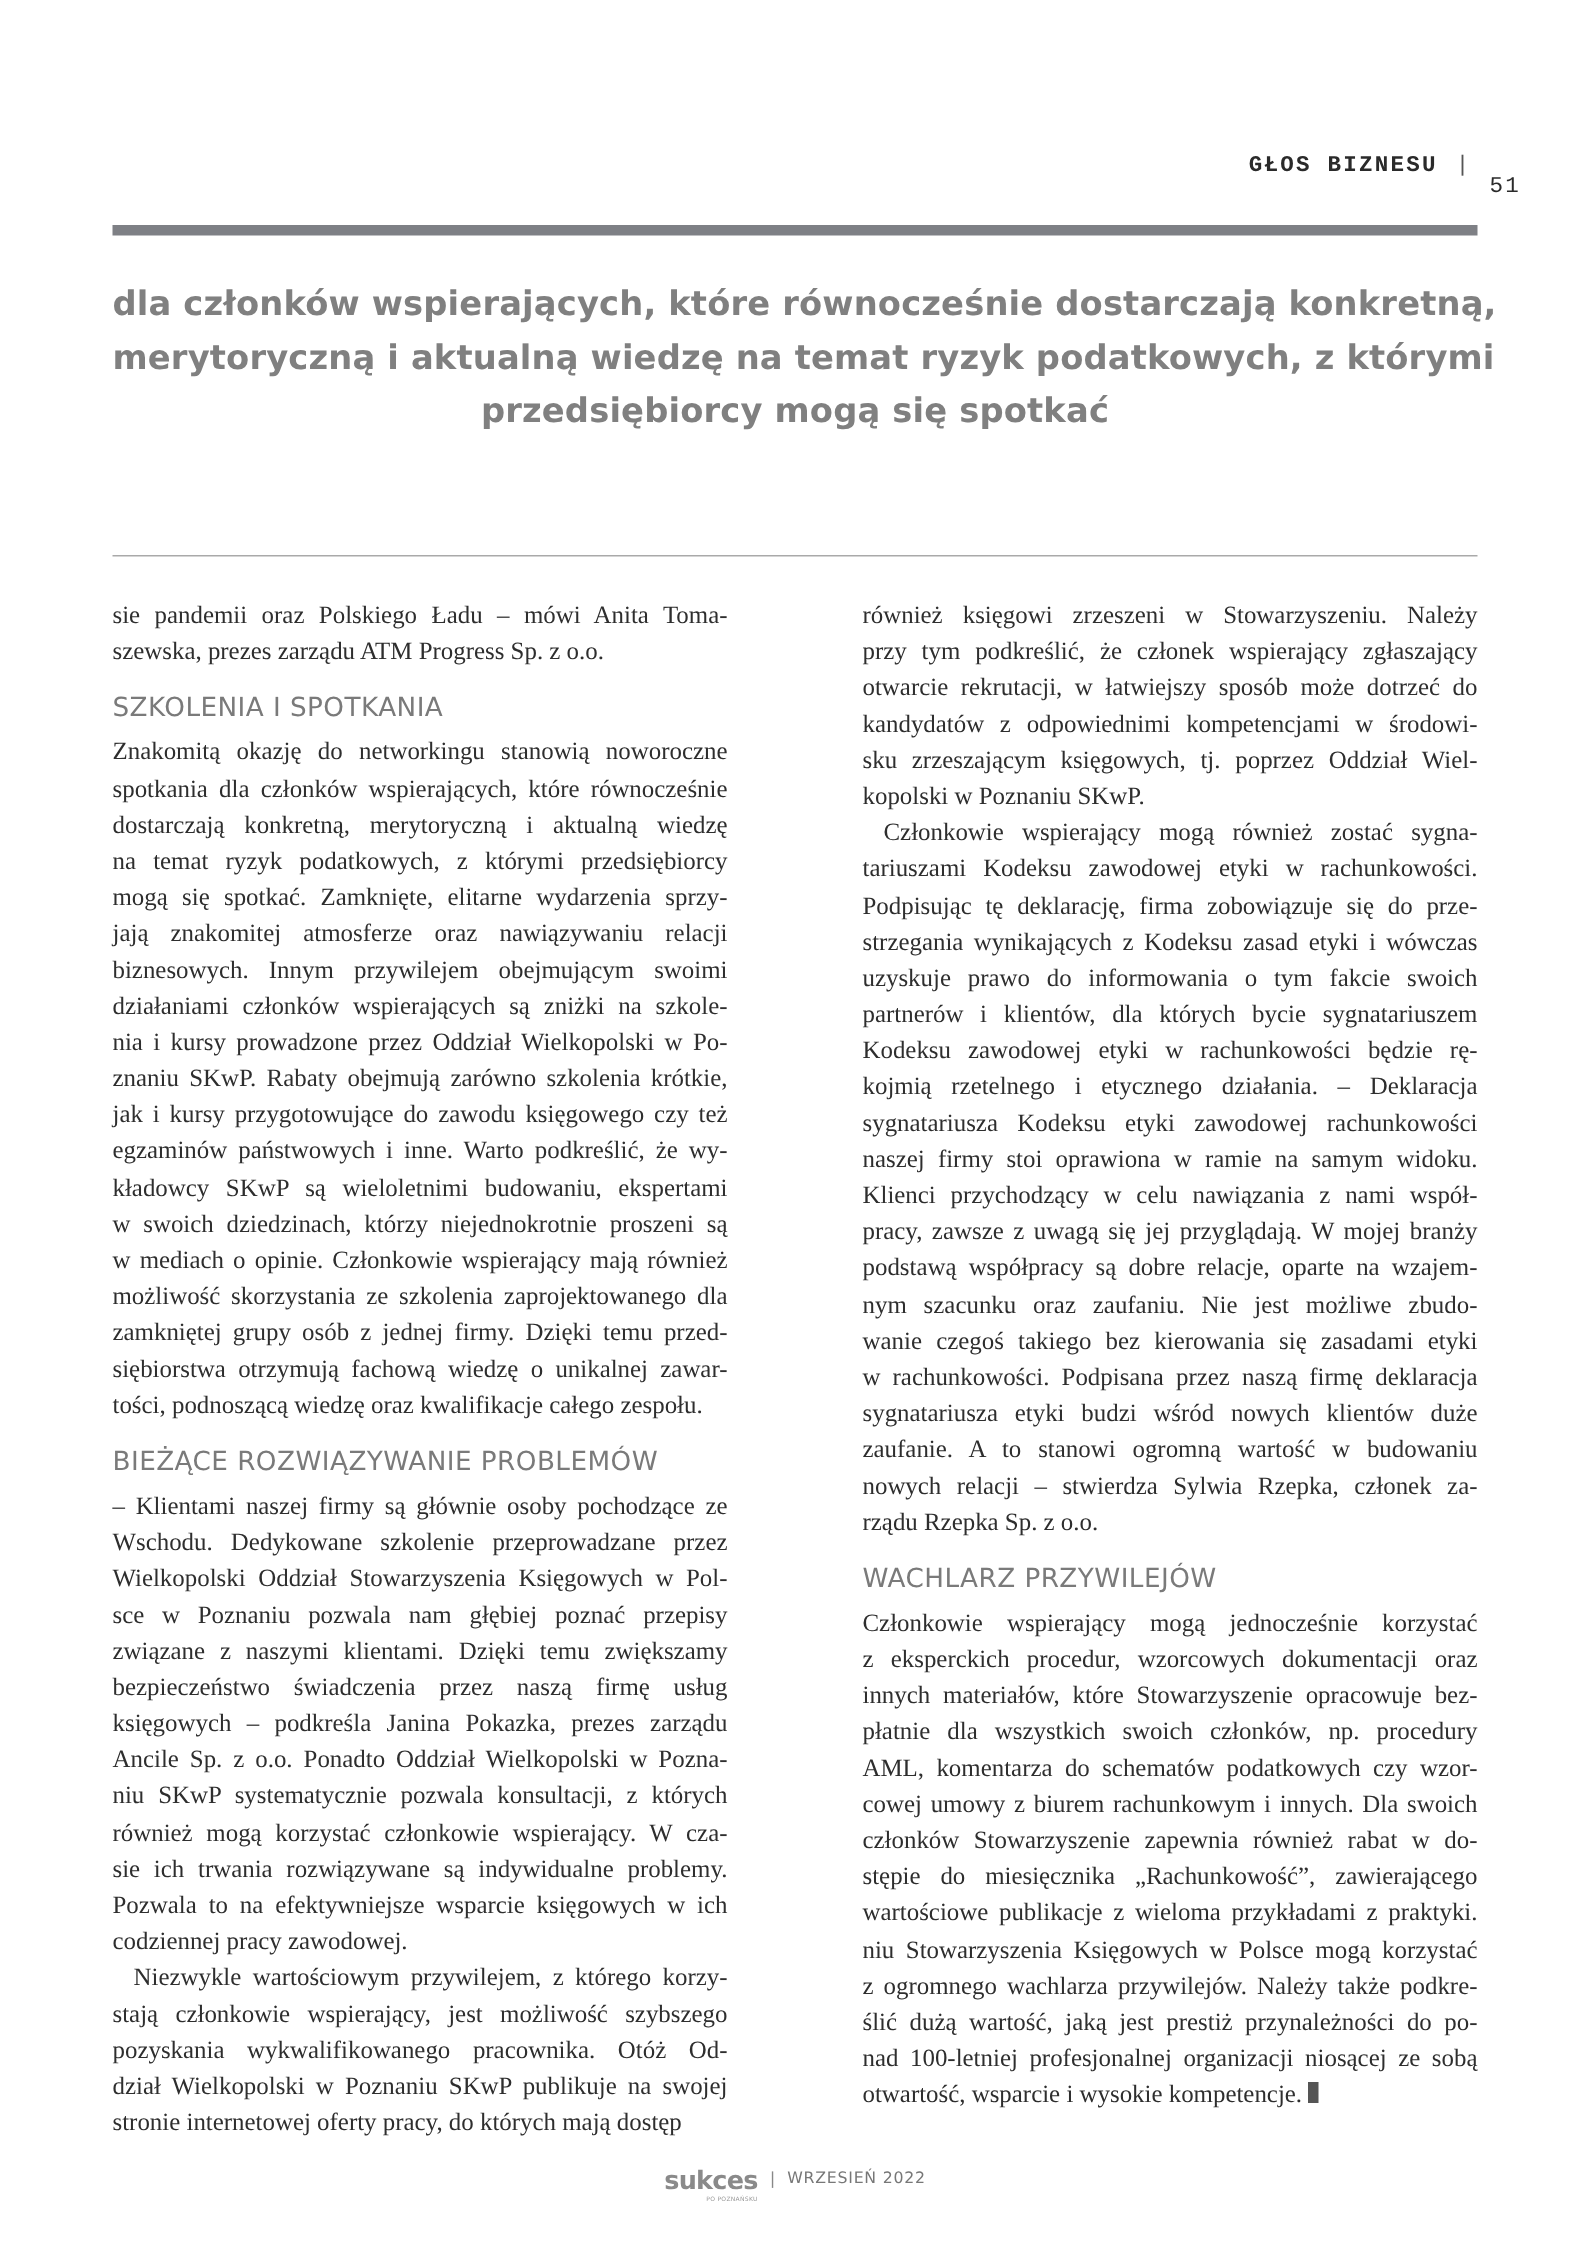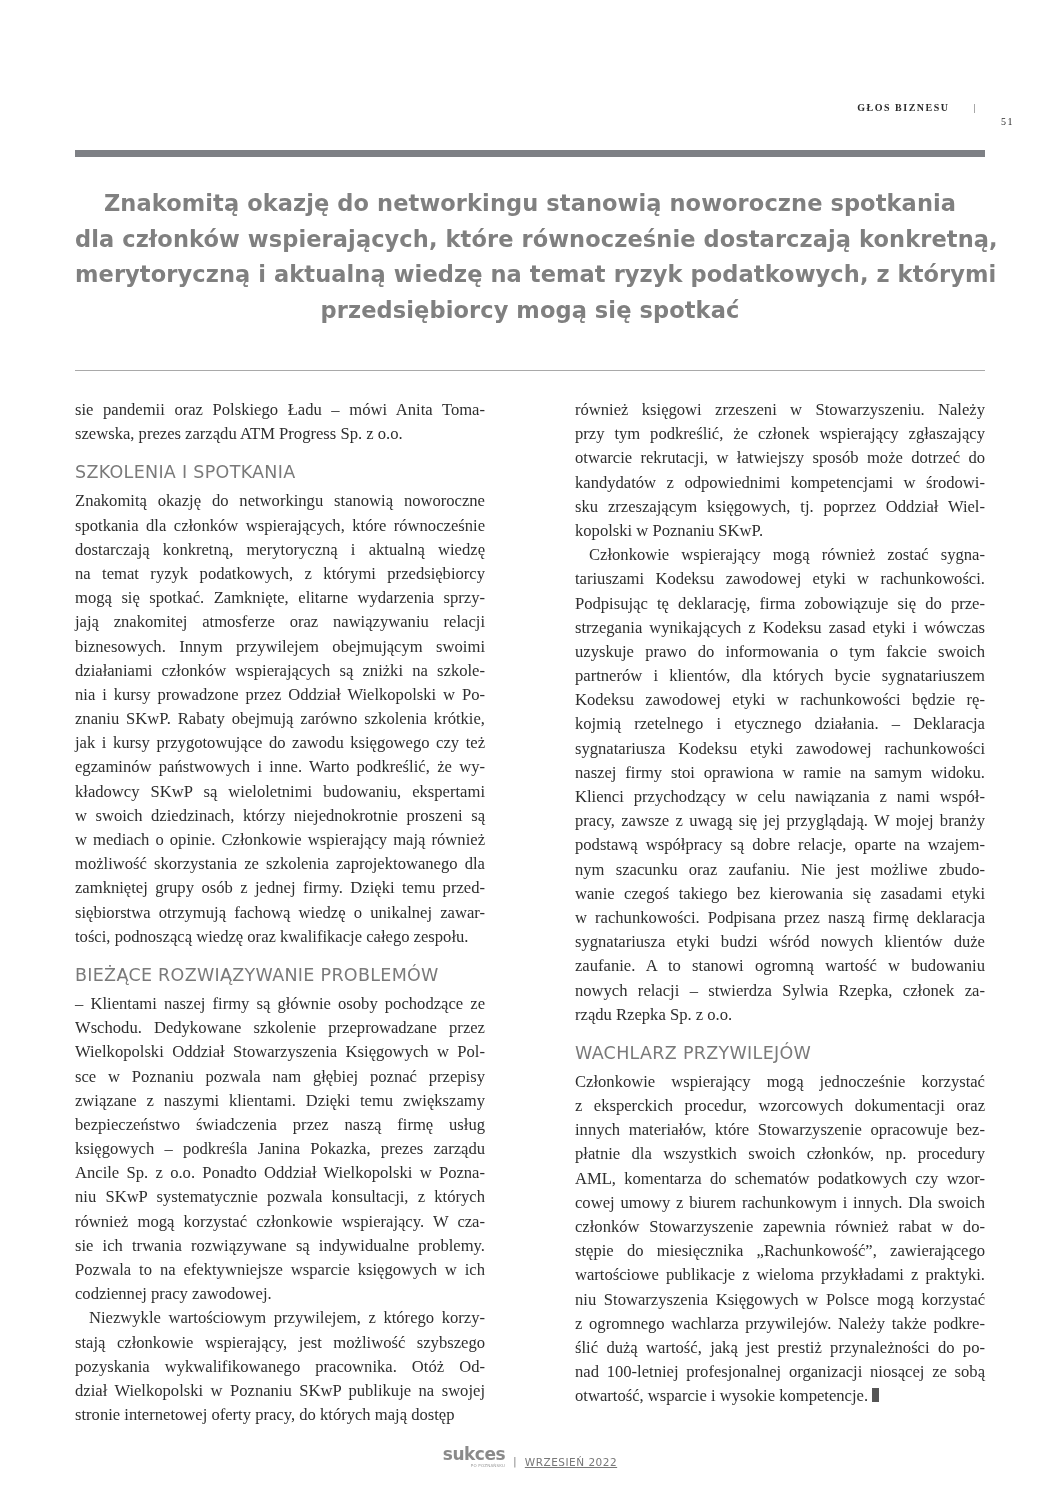--- a/index.html
+++ b/index.html
@@ -1,23 +1,23 @@
 <!DOCTYPE html>
 <html><head>
   <meta charset="utf-8">
   <style>
     * { box-sizing: border-box; margin: 0; padding: 0; }
     html, body { width: 1060px; height: 1500px; background: #ffffff; overflow: hidden; }
     body { position: relative; font-family: "DejaVu Serif", "Liberation Serif", serif; color: #2b2b2b; }
 
     .running-head {
       position: absolute; top: 88px; right: 46px;
-      font-family: Liberation Serif, serif;
-      font-size: 10px; color: #2a2a2a; letter-spacing: 1.5px;
-      display: flex; align-items: center; gap: 24px;
+      font-family: Liberation Mono, monospace;
+      font-size: 15px; color: #2a2a2a; letter-spacing: 1.5px;
+      display: flex; align-items: center; gap: 12px;
     }
     .running-head .section { font-weight: bold; }
     .running-head .sep { font-weight: normal; color: #555; }
     .running-head .page-num { font-weight: normal; margin-top: 28px; }
 
     .top-bar {
       position: absolute; left: 75px; top: 150px; width: 910px; height: 7px;
       background: #7e8085;
     }
 
@@ -54,42 +54,41 @@
       margin-top: 14px; margin-bottom: 5px; white-space: nowrap;
     }
 
     .end-mark {
       display: inline-block; width: 7px; height: 14px; background: #555;
       vertical-align: -1px; margin-left: 4px;
     }
 
     .footer {
       position: absolute; top: 1446px; left: 0; width: 1060px;
-      display: flex; justify-content: center; align-items: flex-end; gap: 6px;
+      display: flex; justify-content: center; align-items: flex-start; gap: 6px;
       font-family: "DejaVu Sans", "Liberation Sans", sans-serif; color: #888;
     }
     .footer .logo { display: flex; flex-direction: column; align-items: flex-end; line-height: 1; }
     .footer .logo-main { font-weight: bold; font-size: 17px; color: #8a8a8a; letter-spacing: -0.5px; }
     .footer .logo-sub { font-size: 4px; color: #999; letter-spacing: 0.2px; margin-top: 1px; }
     .footer .sep { font-size: 11px; color: #888; margin: 0 2px; }
-    .footer .issue { font-size: 10.5px; color: #777; letter-spacing: 0.5px; text-decoration: underline; }
+    .footer .issue { font-size: 10.5px; color: #777; letter-spacing: 0.5px; }
   </style>
 </head>
 <body>
 
 <div class="running-head">
   <span class="section">GŁOS BIZNESU</span>
   <span class="sep">|</span>
   <span class="page-num">51</span>
 </div>
 
 <div class="top-bar"></div>
 
 <div class="pull-quote">
-  <span>Znakomitą okazję do networkingu stanowią noworoczne spotkania</span>
   <span>dla członków wspierających, które równocześnie dostarczają konkretną,</span>
   <span>merytoryczną i aktualną wiedzę na temat ryzyk podatkowych, z którymi</span>
   <span>przedsiębiorcy mogą się spotkać</span>
 </div>
 
 <div class="quote-rule"></div>
 
 <div class="column col-left">
   <div>
     <span class="line">sie pandemii oraz Polskiego Ładu – mówi Anita Toma-</span>

